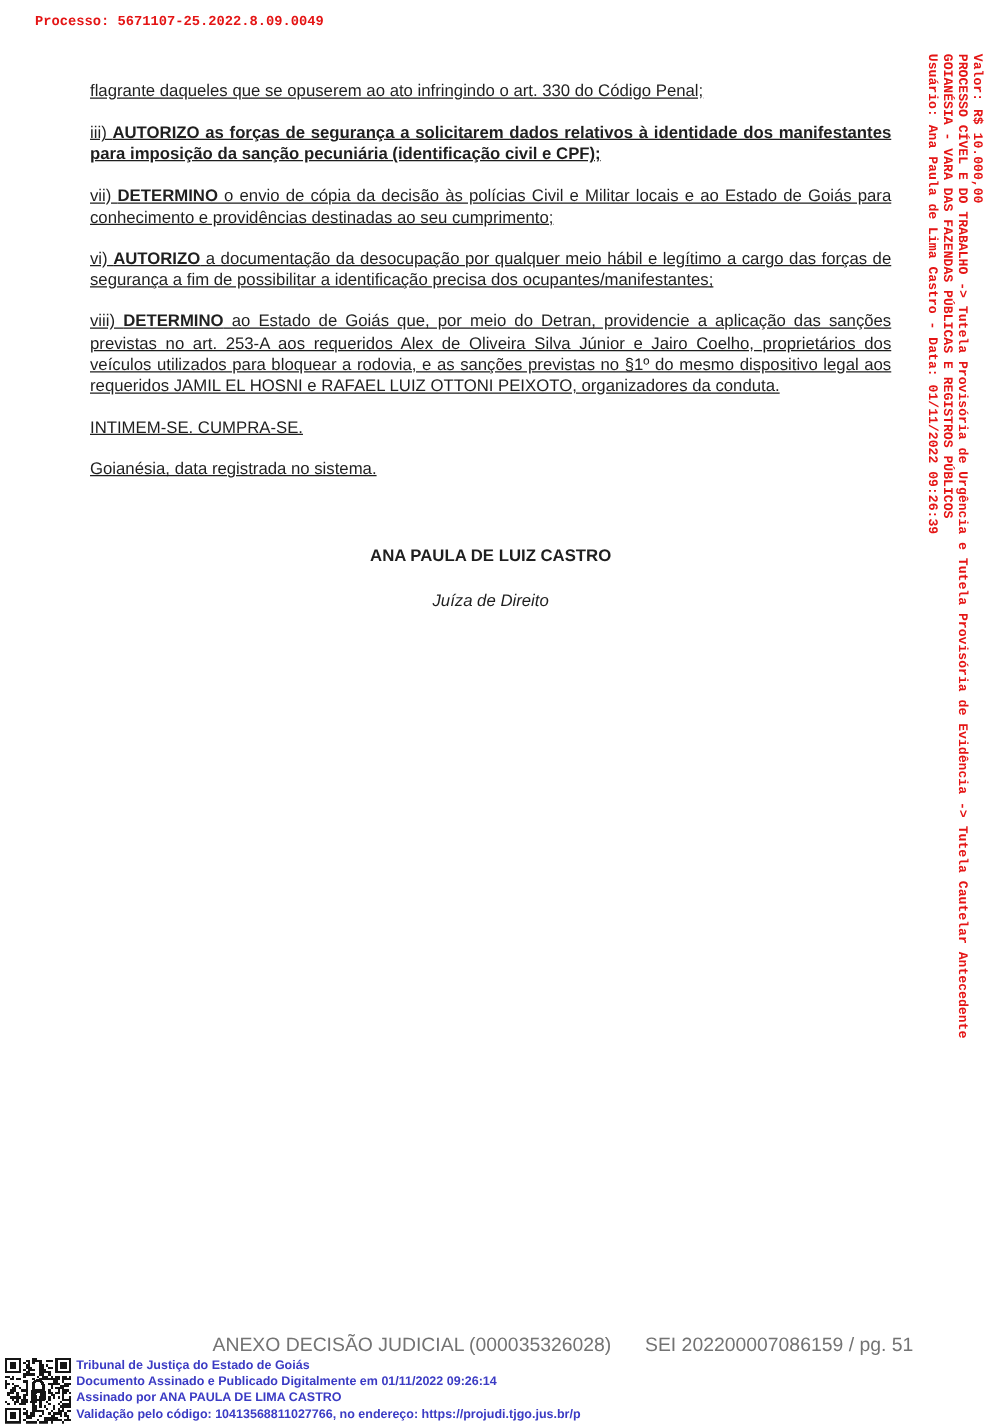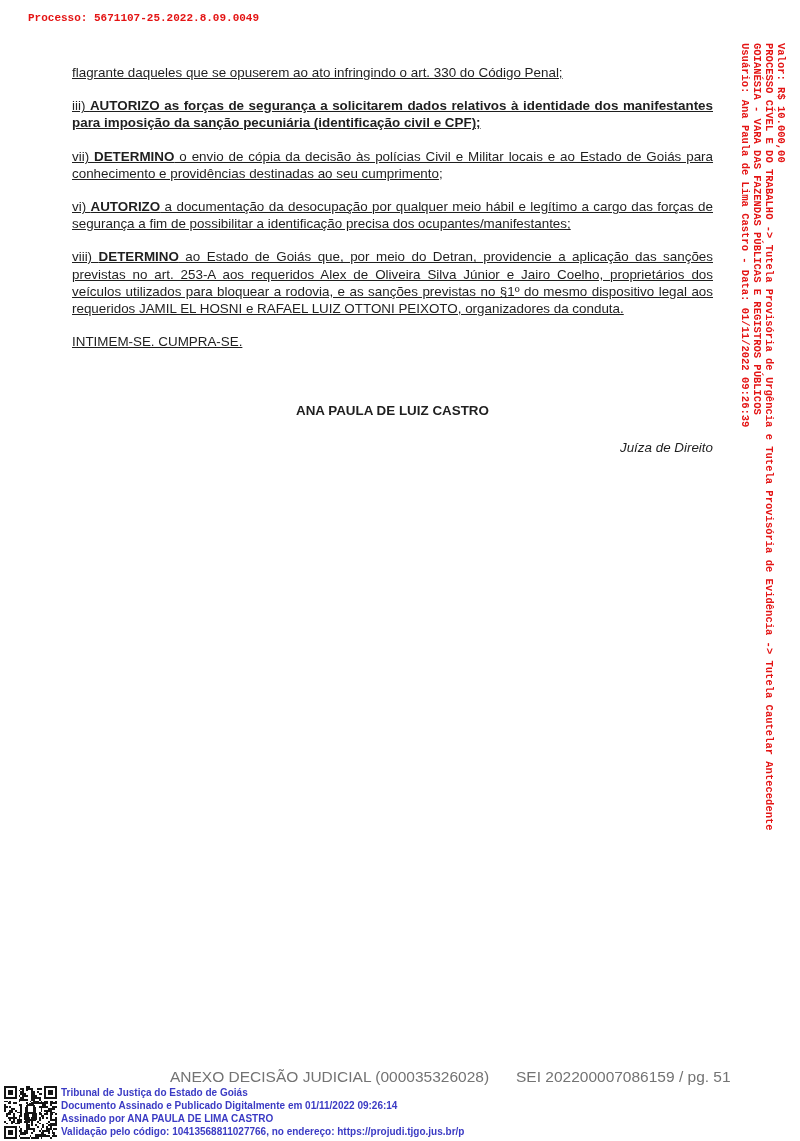--- a/index.html
+++ b/index.html
@@ -17,21 +17,21 @@
     white-space:nowrap;
   }
 
   
   .doc-body {
     position:absolute; left:72px; top:64px; width:641px;
     font-size:13.4px; line-height:17.2px; text-align:justify;
   }
   .para { margin:0 0 16px 0;text-decoration:underline; }
   .sig-name  { text-align:center; font-weight:bold; margin-top:52px; }
-  .sig-title { text-align:right; font-style:italic; margin-top:19px; }
+  .sig-title { text-align:center; font-style:italic; margin-top:19px; }
 
   
   .stamp-line {
     position:absolute; top:43px;
     transform:rotate(90deg); transform-origin:0 0;
     white-space:nowrap;
     font-family:"Liberation Mono", monospace;
     font-weight:bold; font-size:10.5px; line-height:11px;
     color:#e41414;
   }
@@ -79,20 +79,21 @@
 
     <p class="para"><span>vii) </span><b>DETERMINO</b><span> o envio de cópia da decisão às polícias Civil e Militar locais e ao Estado de Goiás para conhecimento e providências destinadas ao seu cumprimento;</span></p>
 
     <p class="para"><span>vi) </span><b>AUTORIZO</b><span> a documentação da desocupação por qualquer meio hábil e legítimo a cargo das forças de segurança a fim de possibilitar a identificação precisa dos ocupantes/manifestantes;</span></p>
 
     <p class="para"><span>viii) </span><b>DETERMINO</b><span> ao Estado de Goiás que, por meio do Detran, providencie a aplicação das sanções previstas no art. 253-A aos requeridos Alex de Oliveira Silva Júnior e Jairo Coelho, proprietários dos veículos utilizados para bloquear a rodovia, e as sanções previstas no §1º do mesmo dispositivo legal aos requeridos JAMIL EL HOSNI e RAFAEL LUIZ OTTONI PEIXOTO, organizadores da conduta.</span></p>
 
 
     <p class="para"><span>INTIMEM-SE. CUMPRA-SE.</span></p>
 
+    <p class="para"><span>Goianésia, data registrada no sistema.</span></p>
 
     <div class="sig-name">ANA PAULA DE LUIZ CASTRO</div>
     <div class="sig-title">Juíza de Direito</div>
   </div>
 
   <div class="watermark watermark-left">ANEXO DECISÃO JUDICIAL (000035326028)</div>
   <div class="watermark watermark-right">SEI 202200007086159 / pg. 51</div>
 
   <div class="qr">
     <svg viewBox="0 0 29 29" width="53" height="53" shape-rendering="crispEdges">

